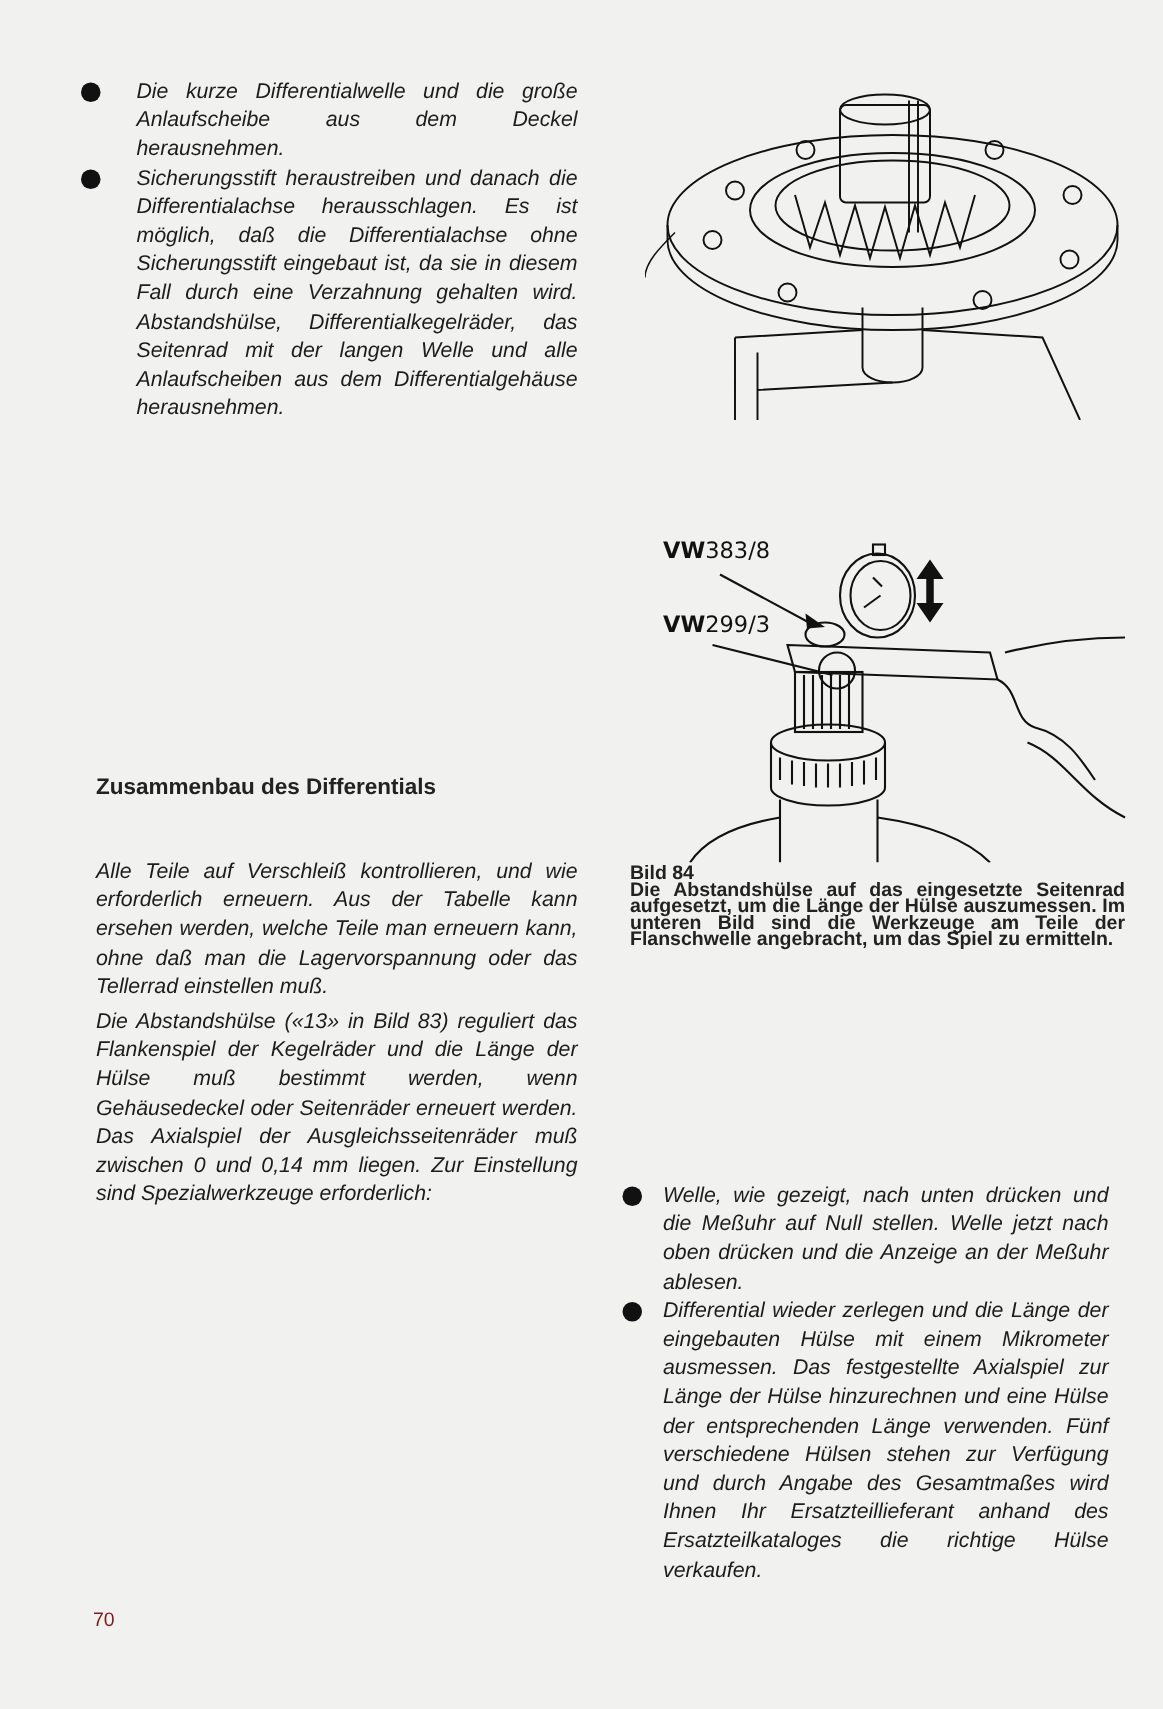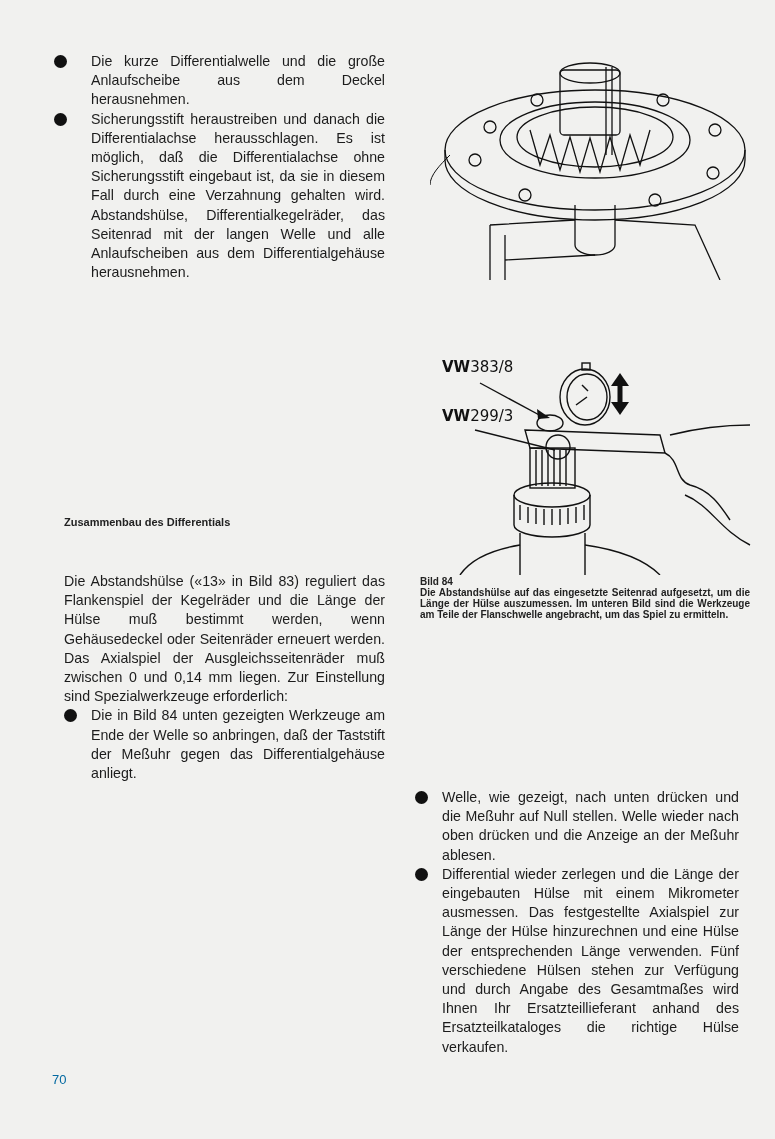--- a/index.html
+++ b/index.html
@@ -3,39 +3,39 @@
 <meta charset="utf-8">
 <style>
   html, body { margin: 0; padding: 0; }
   body {
     width: 775px; height: 1139px; position: relative; overflow: hidden;
     background: #f1f1ef;
     font-family: "Liberation Sans", sans-serif;
     color: #1c1c1c;
   }
   .col { position: absolute; font-size: 14.2px; line-height: 19.2px; text-align: justify; }
-  .col p { margin: 0; }
+  .col p { margin: 0; font-style: italic; }
   .bl { position: relative; padding-left: 0; }
   .bl .dot {
     position: absolute; left: -37px; top: 3px; width: 13px; height: 13px;
     border-radius: 50%; background: #111;
   }
   #col-left-top { left: 91px; top: 52px; width: 294px; }
   #col-left-top .bl { margin-bottom: 0; }
-  #heading { position: absolute; left: 64px; top: 516px; font-size: 11px; font-weight: bold; color: #222; }
+  #heading { position: absolute; left: 64px; top: 516px; font-size: 15px; font-weight: bold; color: #222; }
   #col-left-bottom { left: 64px; top: 572px; width: 321px; }
   #col-left-bottom .bullets { margin-left: 27px; }
   #col-left-bottom .bl .dot { left: -27px; }
   #col-right { left: 442px; top: 788px; width: 297px; }
   #col-right .bl .dot { left: -27px; }
   #caption {
     position: absolute; left: 420px; top: 576px; width: 330px;
-    font-size: 10px; line-height: 11px; font-weight: bold; color: #222;
+    font-size: 13px; line-height: 11px; font-weight: bold; color: #222;
   }
-  #page-number { position: absolute; left: 52px; top: 1072px; font-size: 13px; color: #0369a1; }
+  #page-number { position: absolute; left: 62px; top: 1072px; font-size: 13px; color: #7f1d1d; }
   .fig { position: absolute; }
   #fig-top { left: 430px; top: 55px; width: 340px; height: 225px; }
   #fig-bottom { left: 420px; top: 355px; width: 355px; height: 220px; }
   .tool-label { font-family: "DejaVu Sans", sans-serif; font-size: 15px; fill: #111; }
   .tool-label .vw { font-weight: bold; }
 </style>
 </head>
 <body>
 
 <div id="col-left-top" class="col">
@@ -111,24 +111,24 @@
 </svg>
 
 <div id="caption">
   <div>Bild 84</div>
   <div style="text-align:justify;">Die Abstandshülse auf das eingesetzte Seitenrad aufgesetzt, um die Länge der Hülse auszumessen. Im unteren Bild sind die Werkzeuge am Teile der Flanschwelle angebracht, um das Spiel zu ermitteln.</div>
 </div>
 
 <div id="heading">Zusammenbau des Differentials</div>
 
 <div id="col-left-bottom" class="col">
+  <p style="margin-bottom:4px;">Alle Teile auf Verschleiß kontrollieren, und wie erforderlich erneuern. Aus der Tabelle kann ersehen werden, welche Teile man erneuern kann, ohne daß man die Lagervorspannung oder das Tellerrad einstellen muß.</p>
   <p>Die Abstandshülse («13» in Bild 83) reguliert das Flankenspiel der Kegelräder und die Länge der Hülse muß bestimmt werden, wenn Gehäusedeckel oder Seitenräder erneuert werden. Das Axialspiel der Ausgleichsseitenräder muß zwischen 0 und 0,14 mm liegen. Zur Einstellung sind Spezialwerkzeuge erforderlich:</p>
   <div class="bullets">
-    <p class="bl"><span class="dot"></span><span>Die in Bild 84 unten gezeigten Werkzeuge am Ende der Welle so anbringen, daß der Taststift der Meßuhr gegen das Differentialgehäuse anliegt.</span></p>
   </div>
 </div>
 
 <div id="col-right" class="col">
-  <p class="bl"><span class="dot"></span><span>Welle, wie gezeigt, nach unten drücken und die Meßuhr auf Null stellen. Welle wieder nach oben drücken und die Anzeige an der Meßuhr ablesen.</span></p>
+  <p class="bl"><span class="dot"></span><span>Welle, wie gezeigt, nach unten drücken und die Meßuhr auf Null stellen. Welle jetzt nach oben drücken und die Anzeige an der Meßuhr ablesen.</span></p>
   <p class="bl"><span class="dot"></span><span>Differential wieder zerlegen und die Länge der eingebauten Hülse mit einem Mikrometer ausmessen. Das festgestellte Axialspiel zur Länge der Hülse hinzurechnen und eine Hülse der entsprechenden Länge verwenden. Fünf verschiedene Hülsen stehen zur Verfügung und durch Angabe des Gesamtmaßes wird Ihnen Ihr Ersatzteillieferant anhand des Ersatzteilkataloges die richtige Hülse verkaufen.</span></p>
 </div>
 
 <div id="page-number">70</div>
 
 </body></html>

